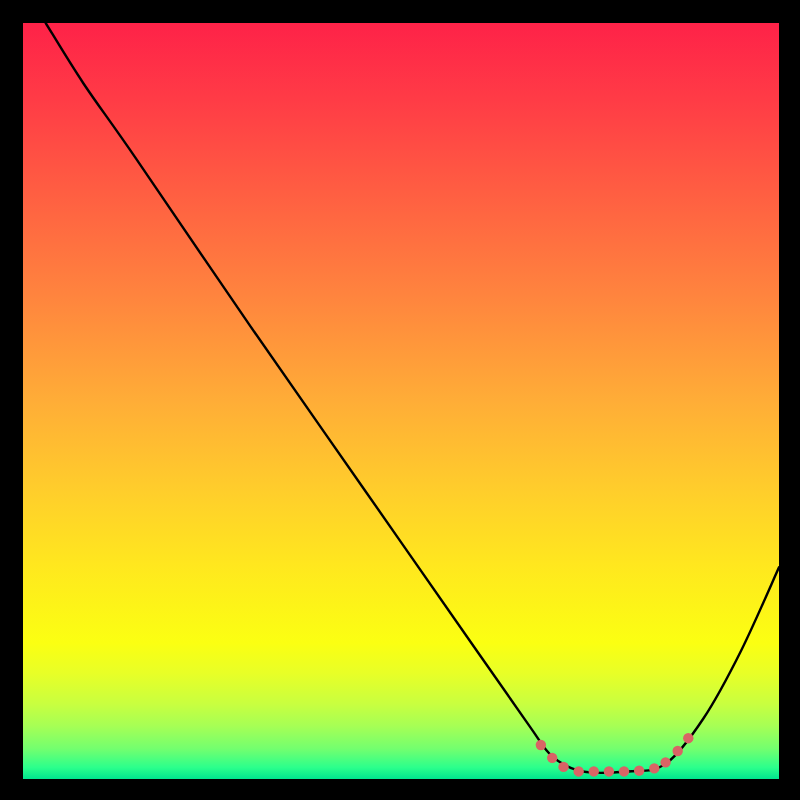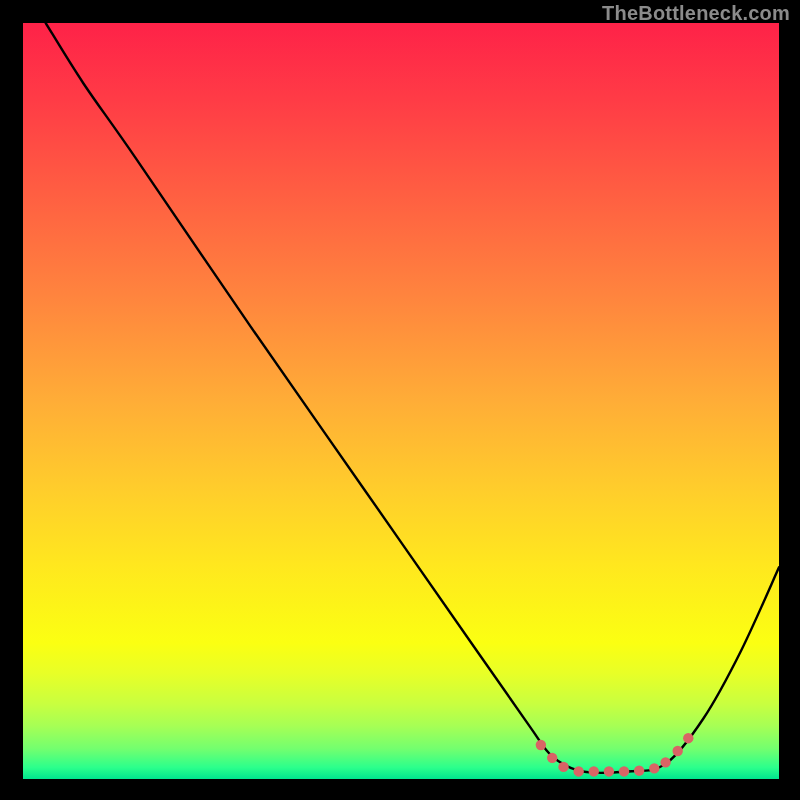--- a/index.html
+++ b/index.html
@@ -33,21 +33,20 @@
     left: 0;
     top: 0;
     width: 800px;
     height: 800px;
   }
 </style>
 </head>
 <body>
 
 <div class="frame">
-  <div class="watermark">TheBottleneck.com</div>
 
   <svg viewBox="0 0 800 800">
     <defs>
       <linearGradient id="bg-grad" x1="0" y1="0" x2="0" y2="1">
           <stop offset="0.00%" stop-color="#fe2248"></stop>
           <stop offset="10.00%" stop-color="#ff3b46"></stop>
           <stop offset="22.00%" stop-color="#ff5d42"></stop>
           <stop offset="36.00%" stop-color="#ff843e"></stop>
           <stop offset="50.00%" stop-color="#ffad37"></stop>
           <stop offset="62.00%" stop-color="#ffce2b"></stop>

